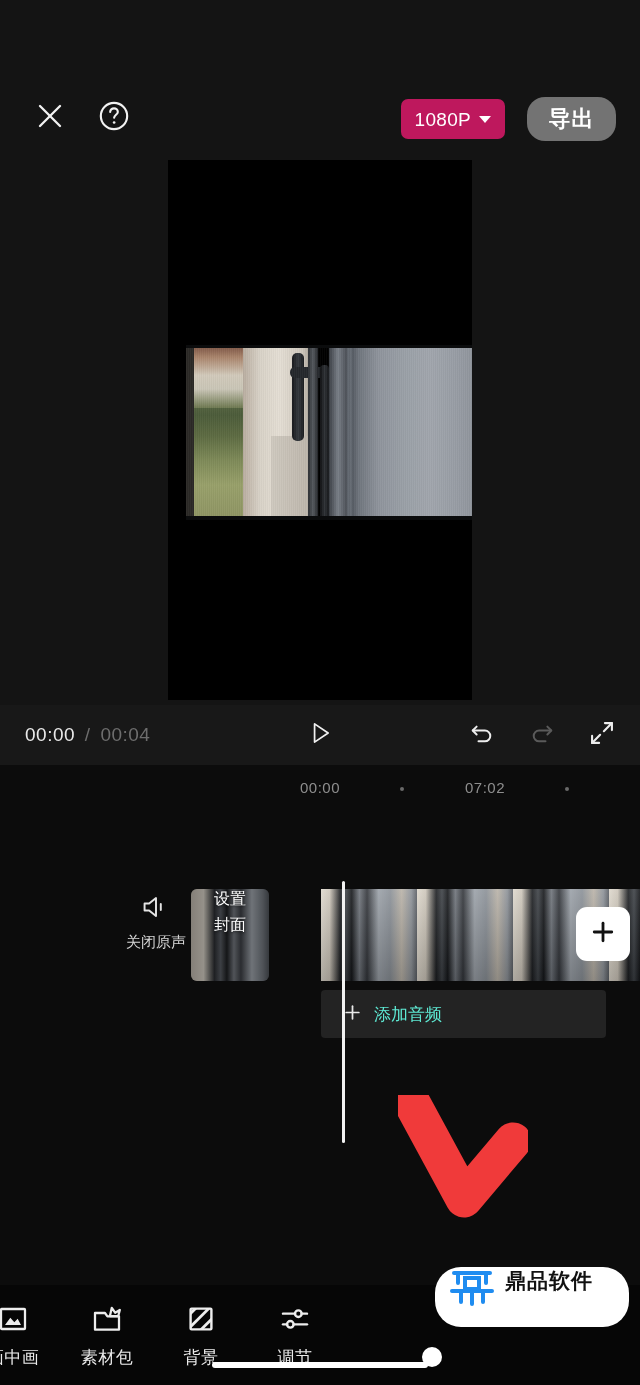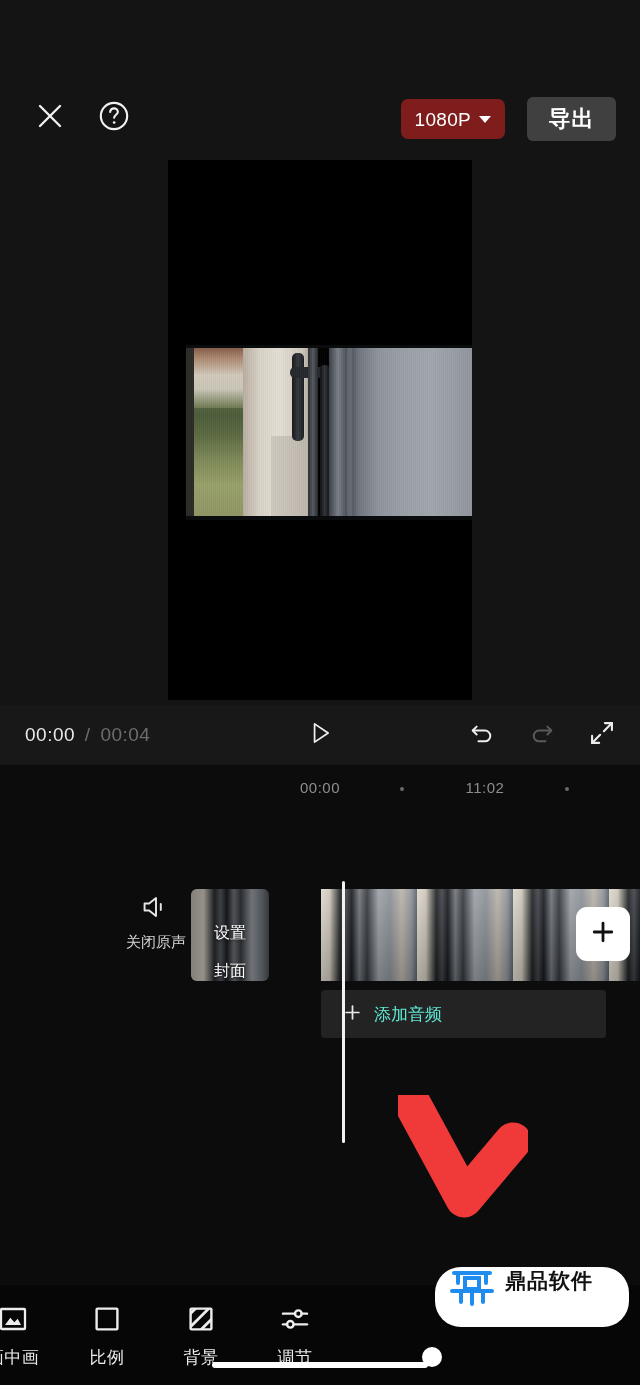--- a/index.html
+++ b/index.html
@@ -34,21 +34,21 @@
     position:absolute; left:94px; top:98px;
     width:40px; height:40px;
     display:flex; align-items:center; justify-content:center;
     cursor:pointer;
   }
   .help-btn svg { width:34px; height:34px; }
 
   .res-btn {
     position:absolute; right:135px; top:99px;
     height:40px;
-    background:#7f1d1d;
+    background:#be185d;
     border-radius:7px;
     display:flex; align-items:center;
     gap:8px;
     padding:0 14px;
     cursor:pointer;
   }
   .res-btn .res-label {
     color:#ffffff;
     font-size:19px;
     letter-spacing:0.3px;
@@ -57,22 +57,22 @@
   .caret {
     width:0; height:0;
     border-left:6px solid transparent;
     border-right:6px solid transparent;
     border-top:7px solid #ffffff;
   }
 
   .export-btn {
     position:absolute; right:24px; top:97px;
     width:89px; height:44px;
-    background:#404040;
-    border-radius:6px;
+    background:#737373;
+    border-radius:18px;
     display:flex; align-items:center; justify-content:center;
     cursor:pointer;
   }
   .export-btn span {
     color:#ffffff;
     font-size:22px;
     font-weight:bold;
     letter-spacing:1px;
   }
 
@@ -289,22 +289,22 @@
       #b8b1a7 0%, #cfc9bf 16%,
       #2b2d31 30%, #54585e 38%,
       #1d1f22 46%, #70747b 55%,
       #3b3e43 64%, #9aa0a7 78%,
       #6e737a 92%, #4b4f55 100%);
   }
   .cover-overlay {
     position:absolute; inset:0;
     background:rgba(0,0,0,.28);
     display:flex; flex-direction:column;
-    align-items:center; justify-content:flex-end;
-    gap:18px;
+    align-items:center; justify-content:flex-start;
+    gap:6px;
   }
   .cover-overlay span {
     color:#fff; font-size:16px; line-height:1.25;
     text-shadow:0 1px 3px rgba(0,0,0,.7);
   }
 
   
   .playhead {
     position:absolute;
     left:318px; top:68px;
@@ -545,21 +545,21 @@
           </svg>
         </span>
       </div>
     </div>
   </div>
 
   <div class="timeline">
     <div class="ruler" id="ruler">
         <div class="ruler-label" style="left: 320px;">00:00</div>
         <div class="ruler-dot" style="left: 402px;"></div>
-        <div class="ruler-label" style="left: 485px;">11:02</div>
+        <div class="ruler-label" style="left: 485px;">07:02</div>
         <div class="ruler-dot" style="left: 567px;"></div>
       </div>
 
     <div class="tracks">
 
       <div class="mute-group">
         <span>
           <svg viewBox="0 0 28 24" fill="none" stroke="#e4e4e4" stroke-width="1.7" stroke-linejoin="round" stroke-linecap="round">
             <path d="M4 9 H8 L14 4.2 V19.8 L8 15 H4 Z"></path>
             <line x1="18.2" y1="9.4" x2="18.2" y2="14.6"></line>
@@ -617,25 +617,26 @@
         <div class="ic">
           <svg viewBox="0 0 24 24" fill="none" stroke="#ededed" stroke-width="1.7" stroke-linejoin="round">
             <rect x="3" y="4.5" width="18" height="15" rx="0.6"></rect>
             <path d="M6 16.5 L10 11 L13 14.5 L15.5 11.8 L18 16.5 Z" fill="#ededed" stroke="none"></path>
           </svg>
         </div>
         <div class="lbl">画中画</div>
       </div>
       <div class="tool">
         <div class="ic">
-          <svg viewBox="0 0 24 24" fill="none" stroke="#ededed" stroke-width="1.8">
-            <rect x="4.2" y="4.2" width="15.6" height="15.6" rx="0.7"></rect>
+          <svg viewBox="0 0 24 24" fill="none" stroke="#ededed" stroke-width="1.7" stroke-linejoin="round">
+            <path d="M3 20 V7.5 H10.5 L12.3 10 H21 V20 Z"></path>
+            <path d="M14.2 9.8 L15.6 3.6 L18.1 7.3 L21.6 5.2 L20.4 9.9 Z"></path>
           </svg>
         </div>
-        <div class="lbl">比例</div>
+        <div class="lbl">素材包</div>
       </div>
       <div class="tool">
         <div class="ic">
           <svg viewBox="0 0 24 24" fill="none">
             <defs>
               <clipPath id="bgclip">
                 <rect x="4.2" y="4.2" width="15.6" height="15.6" rx="0.7"></rect>
               </clipPath>
             </defs>
             <g clip-path="url(#bgclip)" stroke="#ededed" stroke-width="2.1">

